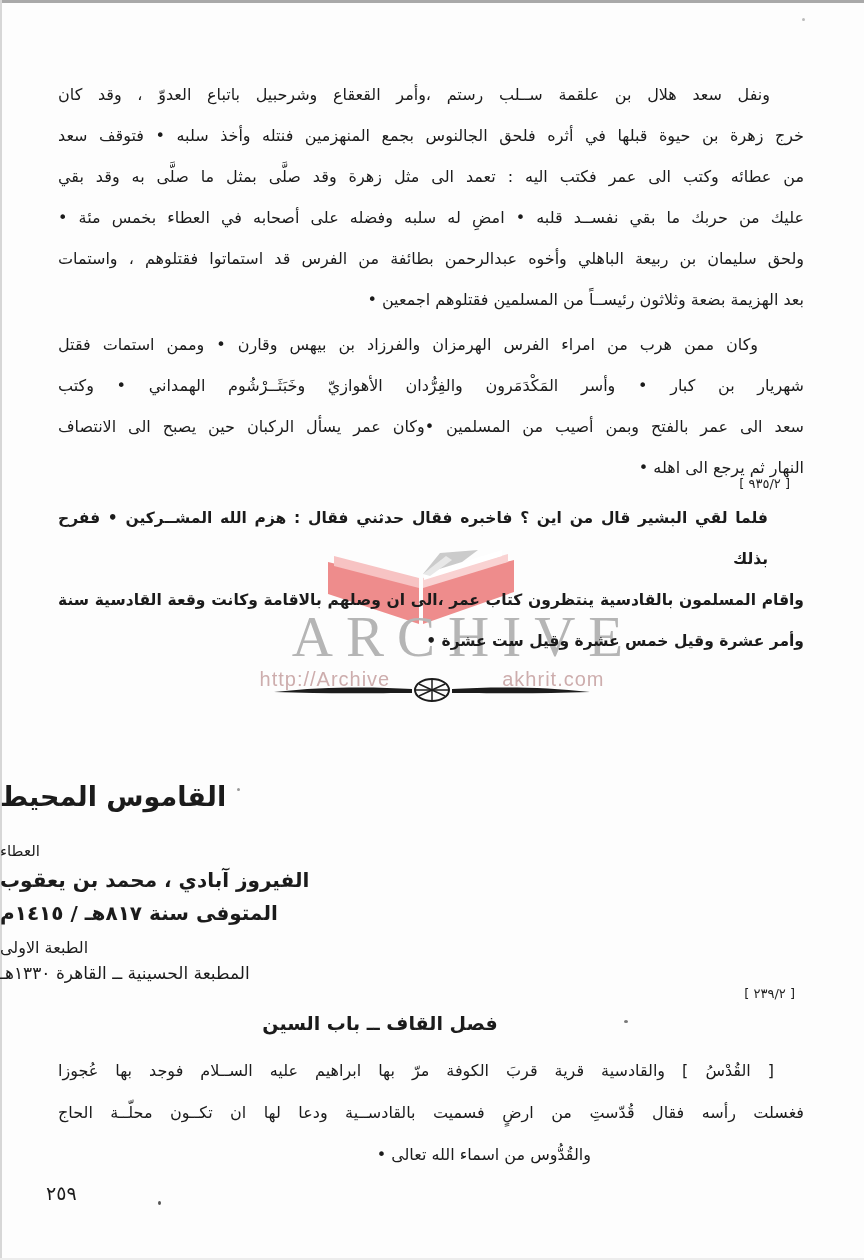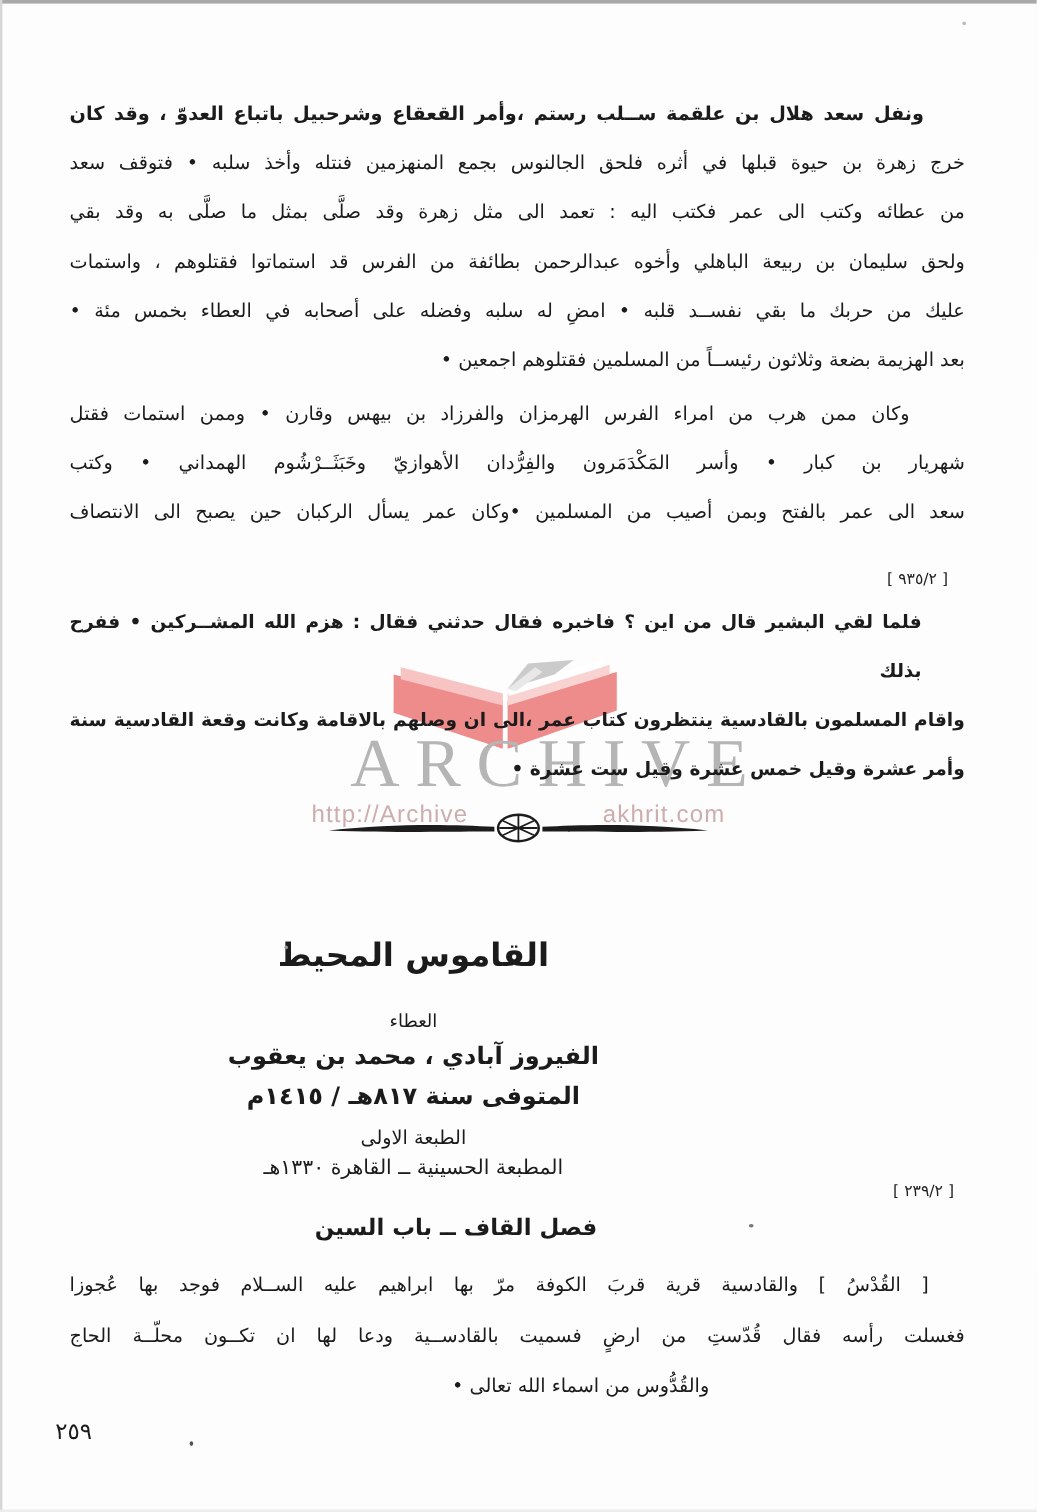--- a/index.html
+++ b/index.html
@@ -21,21 +21,21 @@
     position:absolute;
     right:60px;left:58px;
     direction:rtl;
     font-size:16px;
     line-height:41px;
     z-index:2;
   }
   .tline{text-align:justify;text-align-last:justify;white-space:normal;}
   .tline.last{text-align-last:right;}
   .p1{top:74px;}
-  .p1 .tline:first-child{padding-right:34px;font-weight:bold;}
+  .p1 .tline:first-child{padding-right:34px;}
   .p2{top:324px;}
   .p2 .tline:first-child{padding-right:46px;}
   .p3{top:498px;font-weight:bold;font-size:15.5px;}
   .p3 .tline:first-child{padding-right:36px;}
   .p4{top:1050px;line-height:42px;}
   .p4 .tline:first-child{padding-right:30px;}
   .p4 .tline.last{padding-right:213px;}
 
   .margin-ref{
     position:absolute;
@@ -63,21 +63,21 @@
     position:absolute;top:668px;left:0;width:864px;
     display:flex;justify-content:center;gap:112px;
     font-family:"Liberation Sans",sans-serif;
     font-size:20px;color:#cdadad;letter-spacing:1px;
     z-index:1;
   }
   .ornament{position:absolute;top:676px;left:272px;z-index:3;}
 
   .title-block{
     position:absolute;top:780px;left:0;width:689px;
-    direction:rtl;text-align:center;z-index:2;
+    direction:rtl;text-align:left;z-index:2;
   }
   .book-title{font-size:27px;font-weight:bold;line-height:34px;}
   .byline{font-size:15px;margin-top:28px;}
   .author{font-size:20px;font-weight:bold;margin-top:8px;}
   .death{font-size:20px;font-weight:bold;margin-top:9px;}
   .edition{font-size:16px;margin-top:13px;}
   .press{font-size:17px;margin-top:6px;}
 
   .section-heading{
     position:absolute;top:1012px;left:0;width:760px;
@@ -135,28 +135,29 @@
         <line x1="147" y1="20" x2="173" y2="8"></line>
         <line x1="144" y1="14" x2="176" y2="14"></line>
       </g>
     </svg>
   </div>
 
   <div class="textblock p1">
       <div class="tline">ونفل سعد هلال بن علقمة ســلب رستم ،وأمر القعقاع وشرحبيل باتباع العدوّ ، وقد كان</div>
       <div class="tline">خرج زهرة بن حيوة قبلها في أثره فلحق الجالنوس بجمع المنهزمين فنتله وأخذ سلبه • فتوقف سعد</div>
       <div class="tline">من عطائه وكتب الى عمر فكتب اليه : تعمد الى مثل زهرة وقد صلَّى بمثل ما صلَّى به وقد بقي</div>
+      <div class="tline">عليك من حربك ما بقي نفســد قلبه • امضِ له سلبه وفضله على أصحابه في العطاء بخمس مئة •</div>
       <div class="tline">ولحق سليمان بن ربيعة الباهلي وأخوه عبدالرحمن بطائفة من الفرس قد استماتوا فقتلوهم ، واستمات</div>
-      <div class="tline">عليك من حربك ما بقي نفســد قلبه • امضِ له سلبه وفضله على أصحابه في العطاء بخمس مئة •</div>
       <div class="tline last">بعد الهزيمة بضعة وثلاثون رئيســاً من المسلمين فقتلوهم اجمعين •</div>
     </div>
   <div class="textblock p2">
       <div class="tline">وكان ممن هرب من امراء الفرس الهرمزان والفرزاد بن بيهس وقارن • وممن استمات فقتل</div>
       <div class="tline">شهريار بن كبار • وأسر المَكْدَمَرون والفِرُّدان الأهوازيّ وخَبَثَــرْشُوم الهمداني • وكتب</div>
       <div class="tline">سعد الى عمر بالفتح وبمن أصيب من المسلمين •وكان عمر يسأل الركبان حين يصبح الى الانتصاف</div>
+      <div class="tline last">النهار ثم يرجع الى اهله •</div>
     </div>
   <div class="margin-ref ref1">[ ٩٣٥/٢ ]</div>
   <div class="textblock p3">
       <div class="tline">فلما لقي البشير قال من اين ؟ فاخبره فقال حدثني فقال : هزم الله المشــركين • ففرح بذلك</div>
       <div class="tline">واقام المسلمون بالقادسية ينتظرون كتاب عمر ،الى ان وصلهم بالاقامة وكانت وقعة القادسية سنة</div>
       <div class="tline last">وأمر عشرة وقيل خمس عشرة وقيل ست عشرة •</div>
     </div>
 
   <div class="title-block">
     <div class="book-title">القاموس المحيط</div>

